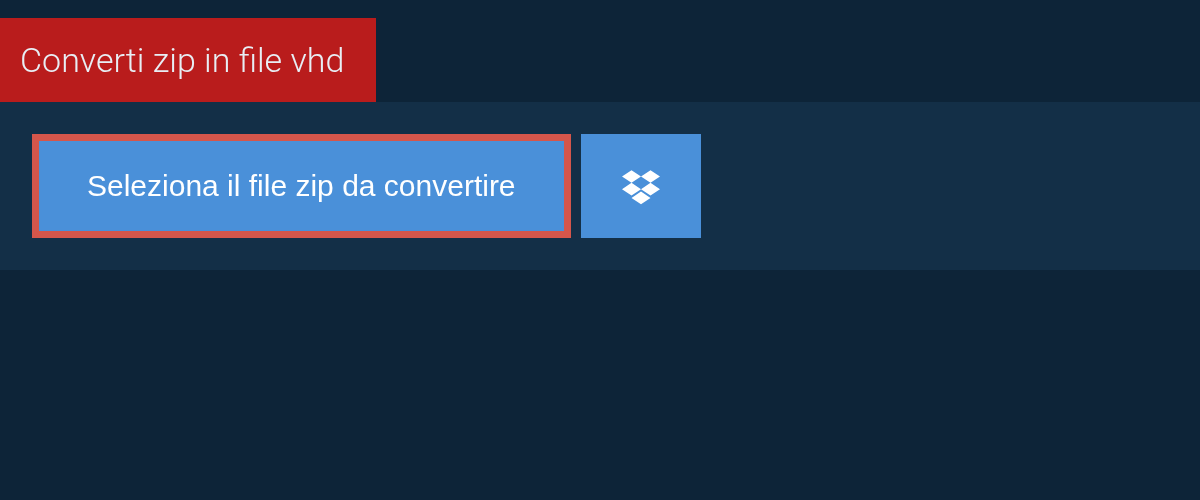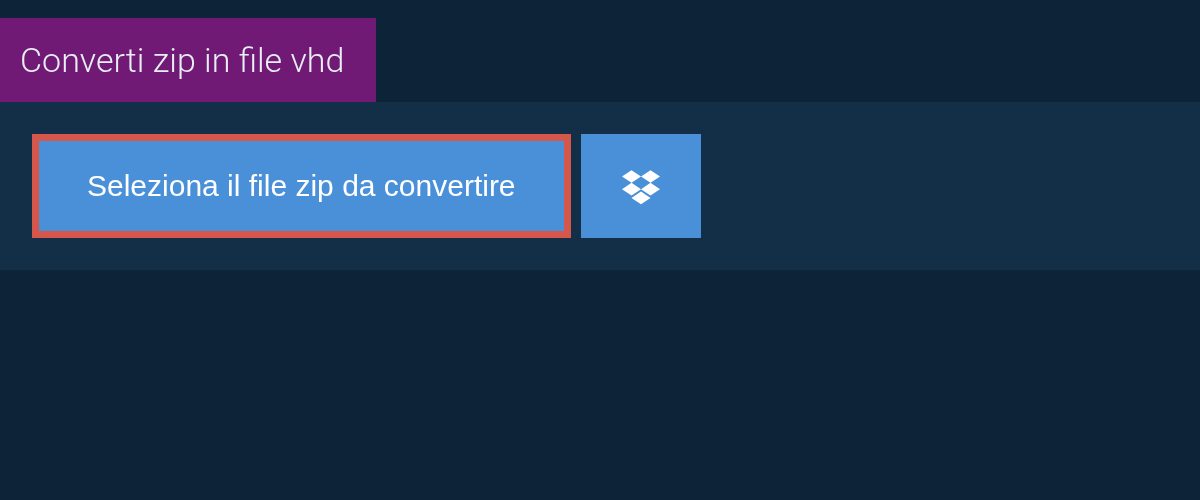--- a/index.html
+++ b/index.html
@@ -4,21 +4,21 @@
   <style>
     * { margin: 0; padding: 0; box-sizing: border-box; }
     body {
       width: 1200px;
       height: 500px;
       background: #0d2438;
       font-family: -apple-system, BlinkMacSystemFont, "Segoe UI", Roboto, sans-serif;
       overflow: hidden;
     }
     .tab-container {
-      background: #701a75;
+      background: #b91c1c;
       display: inline-block;
       padding: 22px 32px 22px 20px;
       margin-top: 18px;
     }
     .tab-title {
       color: #e8eef4;
       font-size: 34px;
       font-weight: 300;
     }
     .panel {

